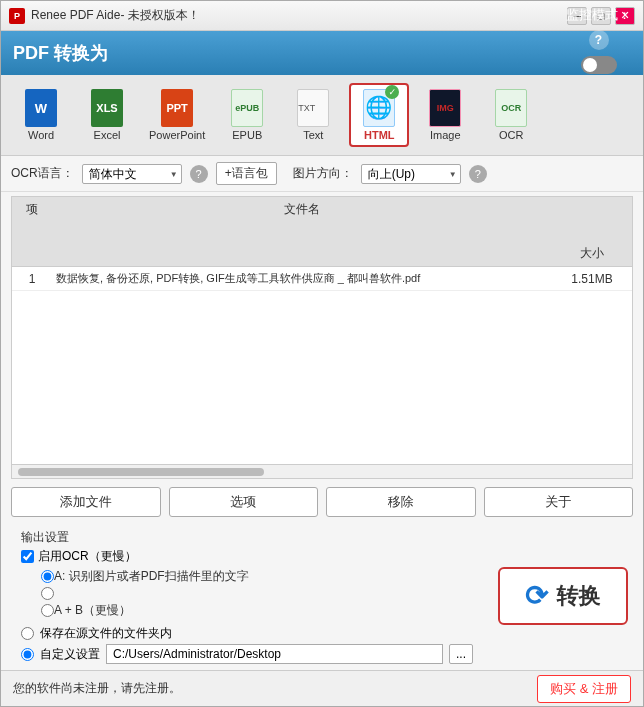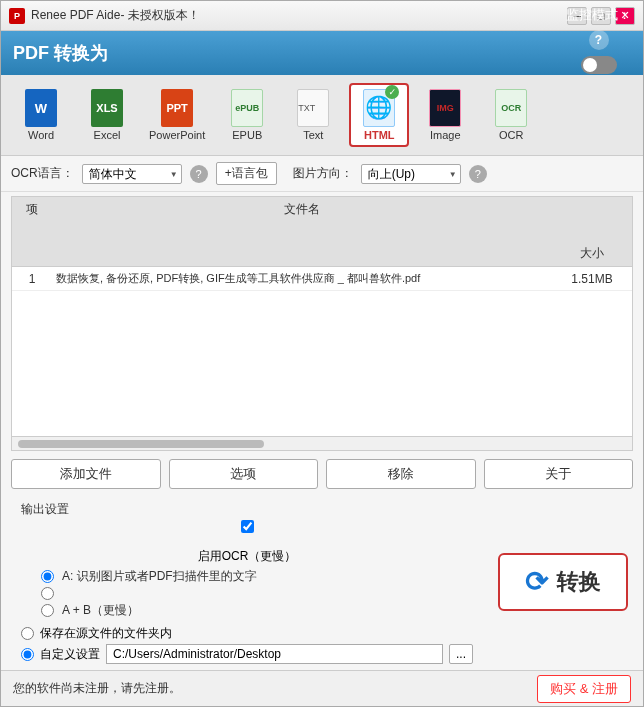--- a/index.html
+++ b/index.html
@@ -271,35 +271,34 @@
       background: #f5f5f5;
     }
     .output-title {
       font-size: 12px;
       color: #333;
       margin-bottom: 2px;
     }
     .checkbox-row {
       display: flex;
       align-items: center;
-      gap: 15px;
+      gap: 4px;
       margin-bottom: 3px;
-      flex-direction: column;
     }
     .radio-group {
       margin-left: 20px;
       display: flex;
       flex-direction: column;
       gap: 2px;
       margin-bottom: 4px;
     }
     .radio-row {
       display: flex;
       align-items: center;
-      gap: 8px;
+      gap: 0;
       font-size: 12px;
       color: #333;
     }
     .save-section {
       padding: 2px 10px 0 10px;
     }
     .save-row {
       display: flex;
       align-items: center;
       gap: 6px;

